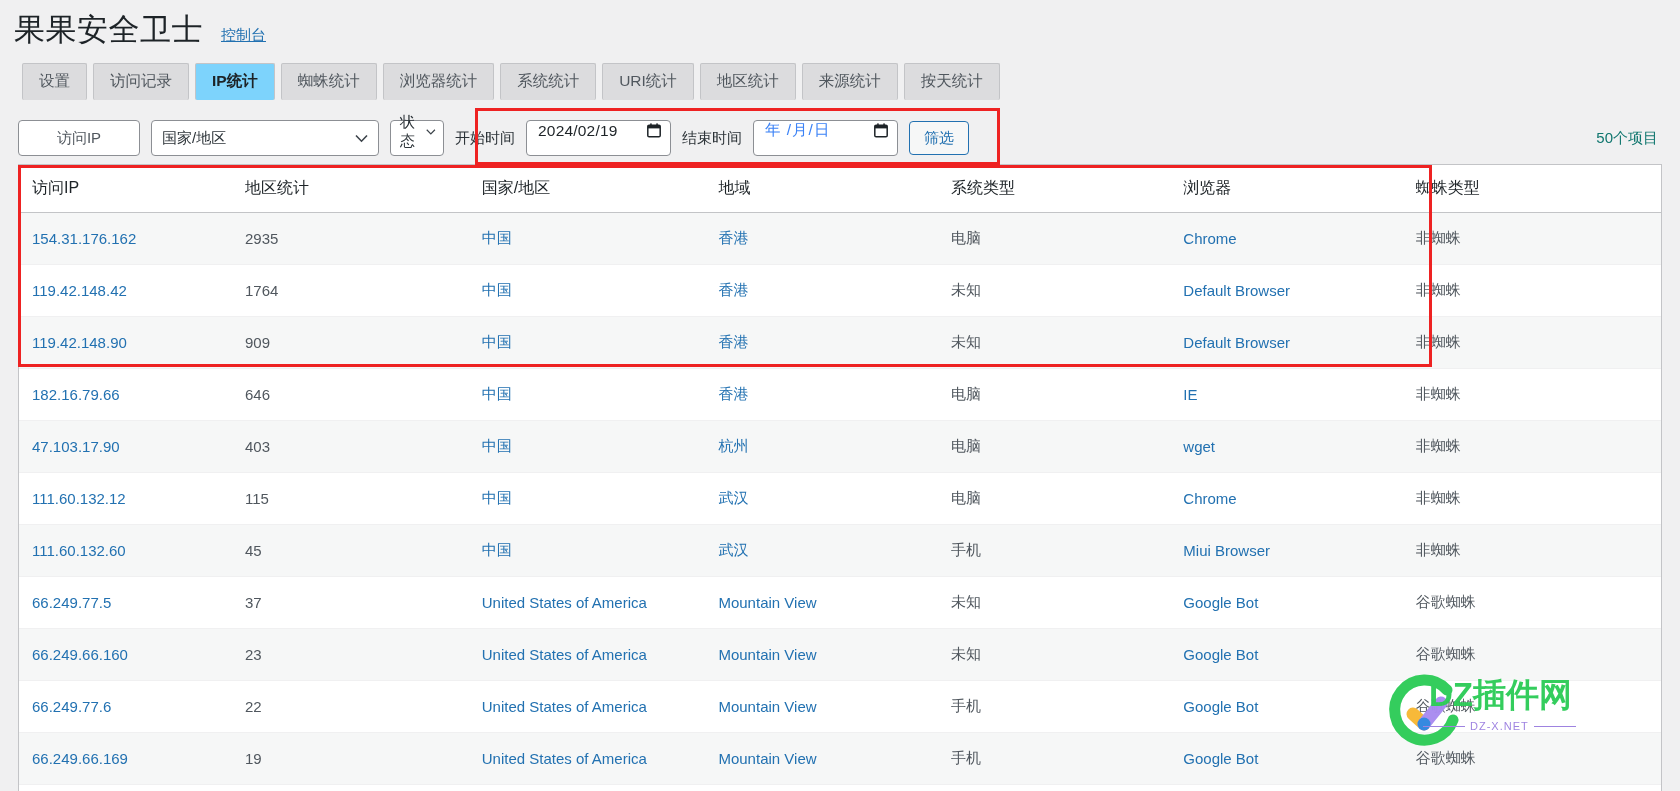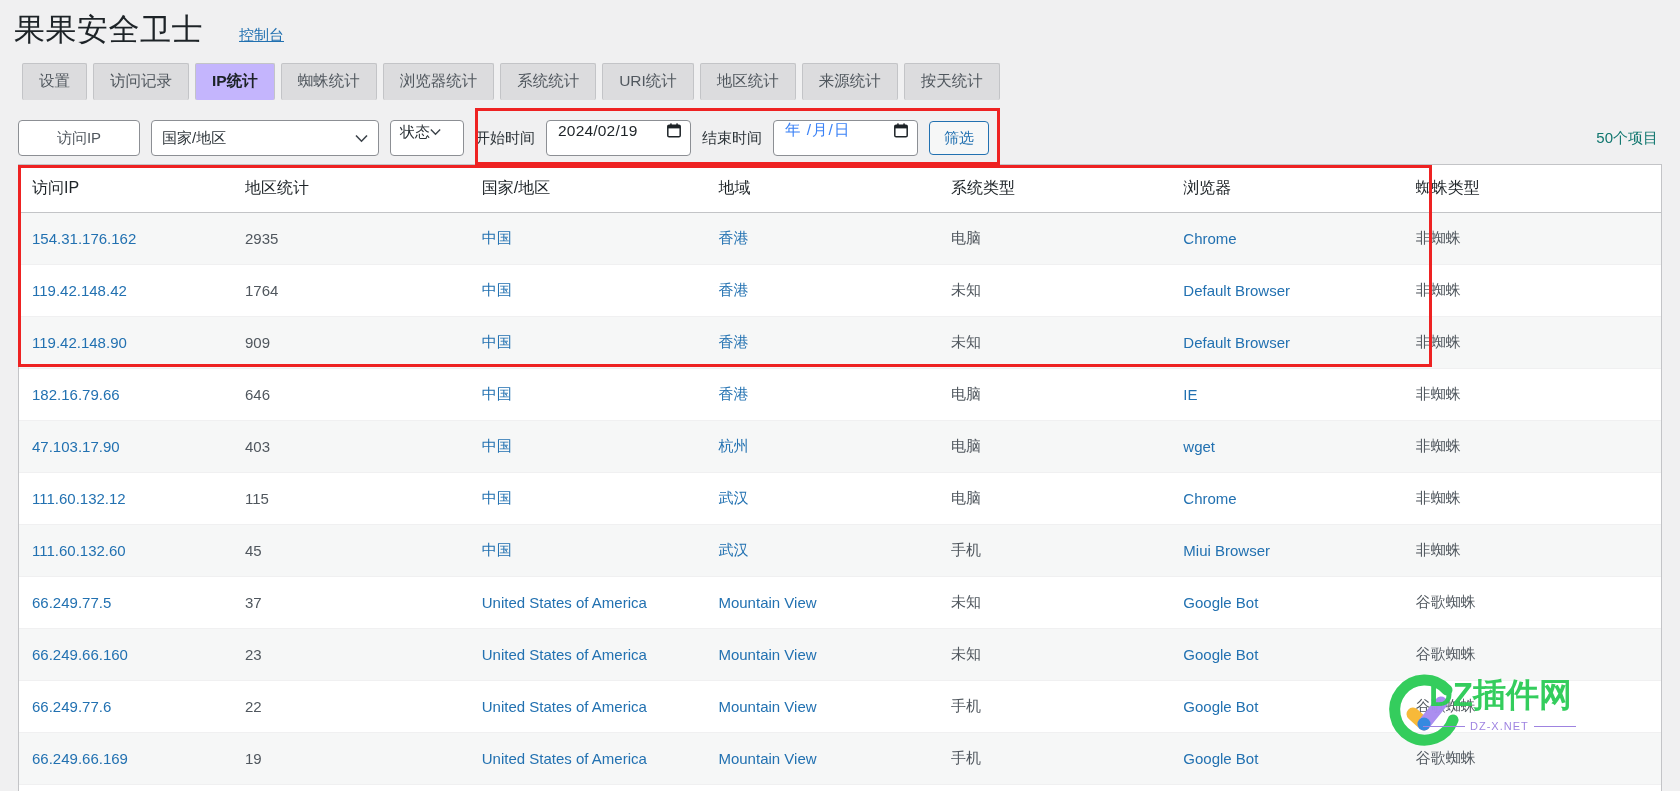--- a/index.html
+++ b/index.html
@@ -17,21 +17,21 @@
     width: 1680px; height: 791px;
     background: #f0f0f1;
   }
 
   
   .header {
     position: absolute;
     left: 14px; top: 14px;
     display: flex;
     align-items: baseline;
-    gap: 36px;
+    gap: 18px;
   }
   .site-title {
     font-size: 31px;
     font-weight: 400;
     color: #1d2327;
     letter-spacing: 0.5px;
     line-height: 1;
   }
   .console-link {
     font-size: 15px;
@@ -54,21 +54,21 @@
     border-bottom: none;
     color: #50575e;
     font-size: 15.5px;
     padding: 8px 16px 9px 16px;
     line-height: 1.2;
     cursor: pointer;
     border-radius: 2px;
     white-space: nowrap;
   }
   .tab.active {
-    background: #c4b5fd;
+    background: #7dd3fc;
     color: #1d2327;
     font-weight: 700;
     border-color: #c3c4c7;
   }
 
   
   .filterbar {
     position: absolute;
     left: 18px; top: 118px;
     width: 1644px;
@@ -93,21 +93,21 @@
     width: 122px;
     justify-content: center;
     color: #50575e;
   }
   .sel-country {
     width: 228px;
     justify-content: space-between;
     cursor: pointer;
   }
   .sel-status {
-    width: 74px;
+    width: 54px;
     padding: 0 7px 12px 9px;
     cursor: pointer;
   }
   .lbl {
     font-size: 15px;
     color: #2c3338;
     white-space: nowrap;
   }
   .datefield {
     width: 145px;

